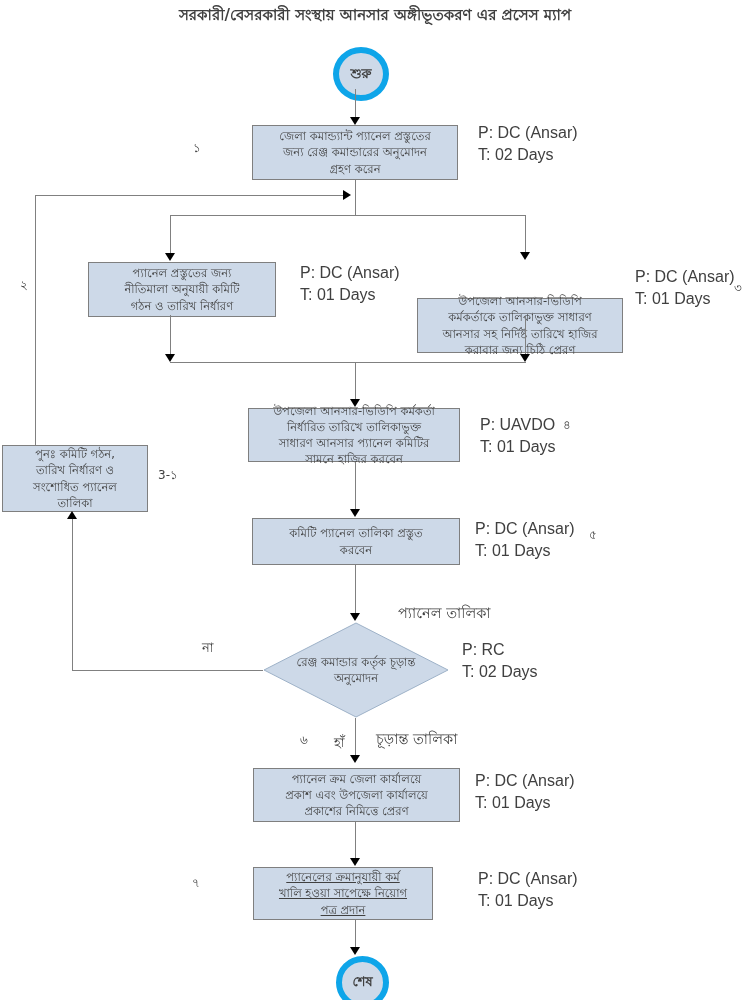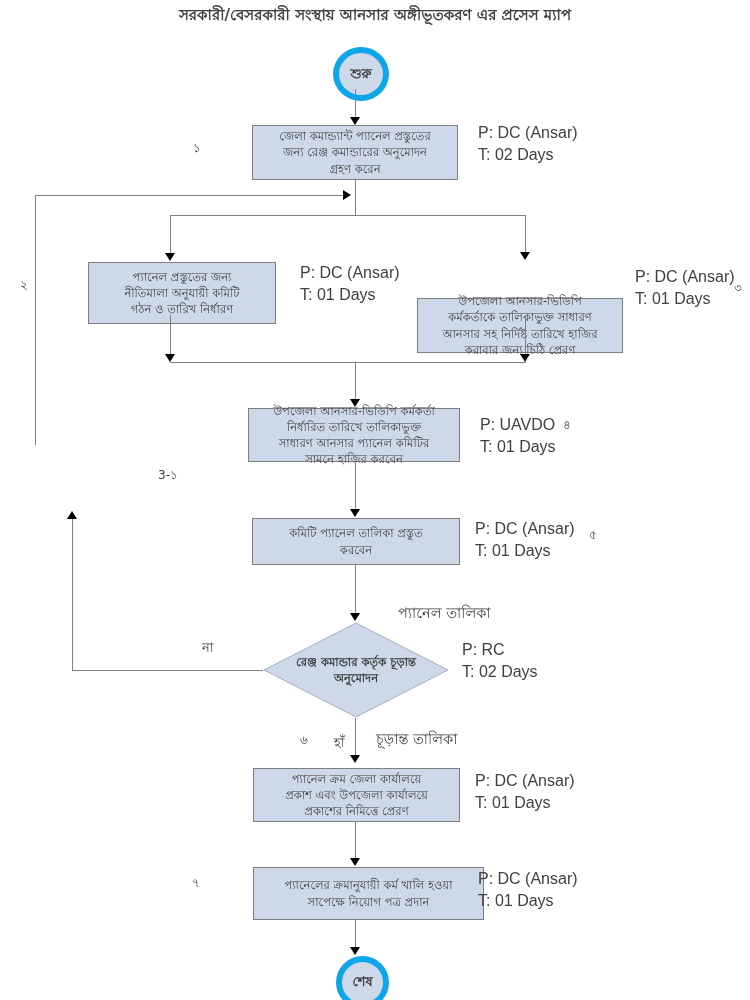--- a/index.html
+++ b/index.html
@@ -15,21 +15,21 @@
   .box {
     position:absolute; background:#cdd9e8; border:1px solid #7f7f7f;
     display:flex; align-items:center; justify-content:center; text-align:center;
     font-size:11.5px; line-height:1.4; padding:2px 24px; box-sizing:border-box;
   }
   .circle {
     position:absolute; background:#cdd9e8; border:6px solid #0ea5e9; border-radius:50%;
     display:flex; align-items:center; justify-content:center;
     font-size:13px; font-weight:bold;
   }
-  .diamond { position:absolute;font-weight:bold; }
+  .diamond { position:absolute; }
   .diamond .dtext {
     position:absolute; left:0; top:0; right:0; bottom:0;
     display:flex; align-items:center; justify-content:center; text-align:center;
     font-size:11.5px; line-height:1.4; padding:0 26px;
   }
   .line { position:absolute; background:#808080; }
   .arr-d { position:absolute; width:0; height:0;
     border-left:5px solid transparent; border-right:5px solid transparent;
     border-top:8px solid #000; }
   .arr-u { position:absolute; width:0; height:0;
@@ -67,21 +67,21 @@
   <div class="line" style="left:35px;top:195px;width:1px;height:250px;"></div>
   <div class="line" style="left:35px;top:195px;width:308px;height:1px;"></div>
   <div class="arr-r" style="left:343px;top:190px;"></div>
 
   <div class="line" style="left:170px;top:215px;width:1px;height:38px;"></div>
   <div class="arr-d" style="left:165px;top:253px;"></div>
 
   <div class="line" style="left:525px;top:215px;width:1px;height:37px;"></div>
   <div class="arr-d" style="left:520px;top:252px;"></div>
 
-  <div class="box" style="left:88px;top:262px;width:188px;height:62px;">প্যানেল প্রস্তুতের জন্য নীতিমালা অনুযায়ী কমিটি গঠন ও তারিখ নির্ধারণ</div>
+  <div class="box" style="left:88px;top:262px;width:188px;height:55px;">প্যানেল প্রস্তুতের জন্য নীতিমালা অনুযায়ী কমিটি গঠন ও তারিখ নির্ধারণ</div>
   <div class="num" style="left:20px;top:276px;">২</div>
   <div class="annotation" style="left:300px;top:262px;">P: DC (Ansar)
 T: 01 Days</div>
 
   <div class="box" style="left:417px;top:261px;width:206px;height:55px;margin-top:37px;">উপজেলা আনসার-ভিডিপি কর্মকর্তাকে তালিকাভুক্ত সাধারণ আনসার সহ নির্দিষ্ট তারিখে হাজির করাবার জন্য চিঠি প্রেরণ</div>
   <div class="annotation" style="left:635px;top:266px;">P: DC (Ansar)
 T: 01 Days</div>
   <div class="num" style="left:734px;top:279px;">৩</div>
 
   <div class="line" style="left:170px;top:315px;width:1px;height:40px;"></div>
@@ -91,20 +91,21 @@
   <div class="line" style="left:170px;top:362px;width:356px;height:1px;"></div>
 
   <div class="line" style="left:355px;top:362px;width:1px;height:38px;"></div>
   <div class="arr-d" style="left:350px;top:399px;"></div>
 
   <div class="box" style="left:248px;top:408px;width:212px;height:54px;">উপজেলা আনসার-ভিডিপি কর্মকর্তা নির্ধারিত তারিখে তালিকাভুক্ত সাধারণ আনসার প্যানেল কমিটির সামনে হাজির করবেন</div>
   <div class="annotation" style="left:480px;top:414px;">P: UAVDO
 T: 01 Days</div>
   <div class="num" style="left:563px;top:416px;">৪</div>
 
+  <div class="box" style="left:2px;top:445px;width:146px;height:67px;">পুনঃ  কমিটি গঠন, তারিখ নির্ধারণ ও সংশোধিত প্যানেল তালিকা</div>
   <div class="num" style="left:158px;top:466px;">3-১</div>
 
   <div class="line" style="left:355px;top:462px;width:1px;height:48px;"></div>
   <div class="arr-d" style="left:350px;top:509px;"></div>
 
   <div class="box" style="left:252px;top:518px;width:208px;height:47px;">কমিটি প্যানেল তালিকা প্রস্তুত করবেন</div>
   <div class="annotation" style="left:475px;top:518px;">P: DC (Ansar)
 T: 01 Days</div>
   <div class="num" style="left:589px;top:526px;">৫</div>
 
@@ -133,21 +134,21 @@
   <div class="flow-label" style="left:334px;top:733px;">হাঁ</div>
   <div class="flow-label big" style="left:376px;top:728px;">চূড়ান্ত তালিকা</div>
 
   <div class="box" style="left:253px;top:768px;width:207px;height:54px;">প্যানেল ক্রম জেলা কার্যালয়ে প্রকাশ এবং উপজেলা কার্যালয়ে প্রকাশের নিমিত্তে প্রেরণ</div>
   <div class="annotation" style="left:475px;top:770px;">P: DC (Ansar)
 T: 01 Days</div>
 
   <div class="line" style="left:355px;top:822px;width:1px;height:37px;"></div>
   <div class="arr-d" style="left:350px;top:858px;"></div>
 
-  <div class="box" style="left:253px;top:867px;width:231px;height:53px;">প্যানেলের ক্রমানুযায়ী কর্ম খালি হওয়া সাপেক্ষে নিয়োগ পত্র প্রদান</div>
+  <div class="box" style="left:253px;top:867px;width:180px;height:53px;text-decoration:underline;">প্যানেলের ক্রমানুযায়ী কর্ম খালি হওয়া সাপেক্ষে নিয়োগ পত্র প্রদান</div>
   <div class="num" style="left:192px;top:874px;">৭</div>
   <div class="annotation" style="left:478px;top:868px;">P: DC (Ansar)
 T: 01 Days</div>
 
   <div class="line" style="left:355px;top:920px;width:1px;height:27px;"></div>
   <div class="arr-d" style="left:350px;top:947px;"></div>
 
   <div class="circle" style="left:336px;top:956px;width:41px;height:41px;">শেষ</div>
 
 </div>

